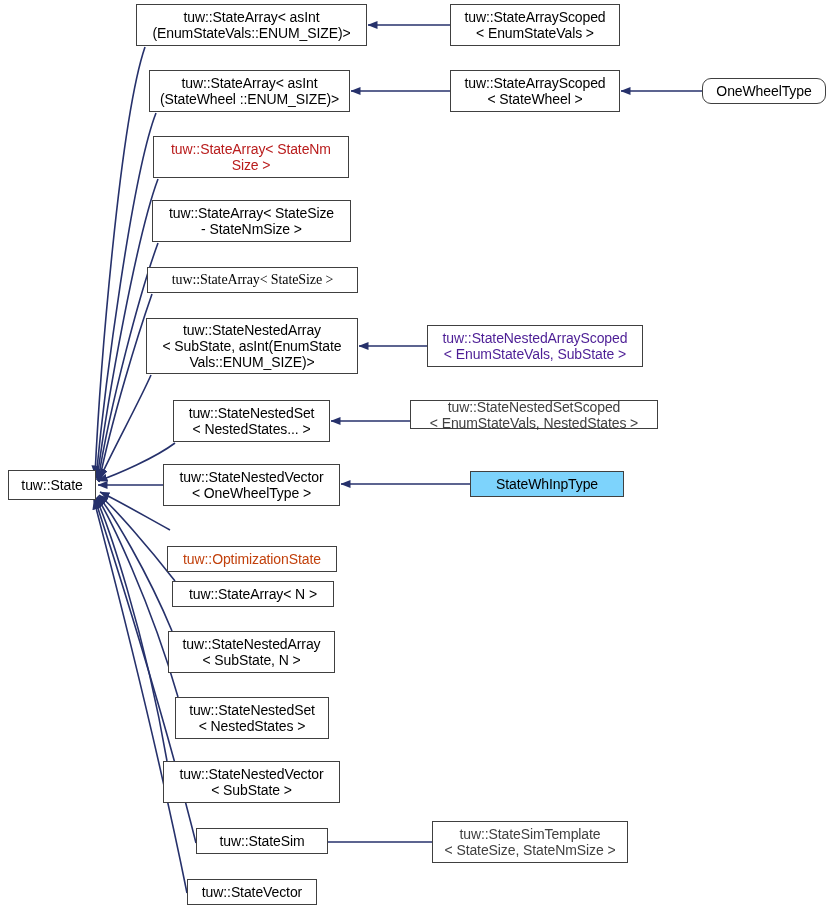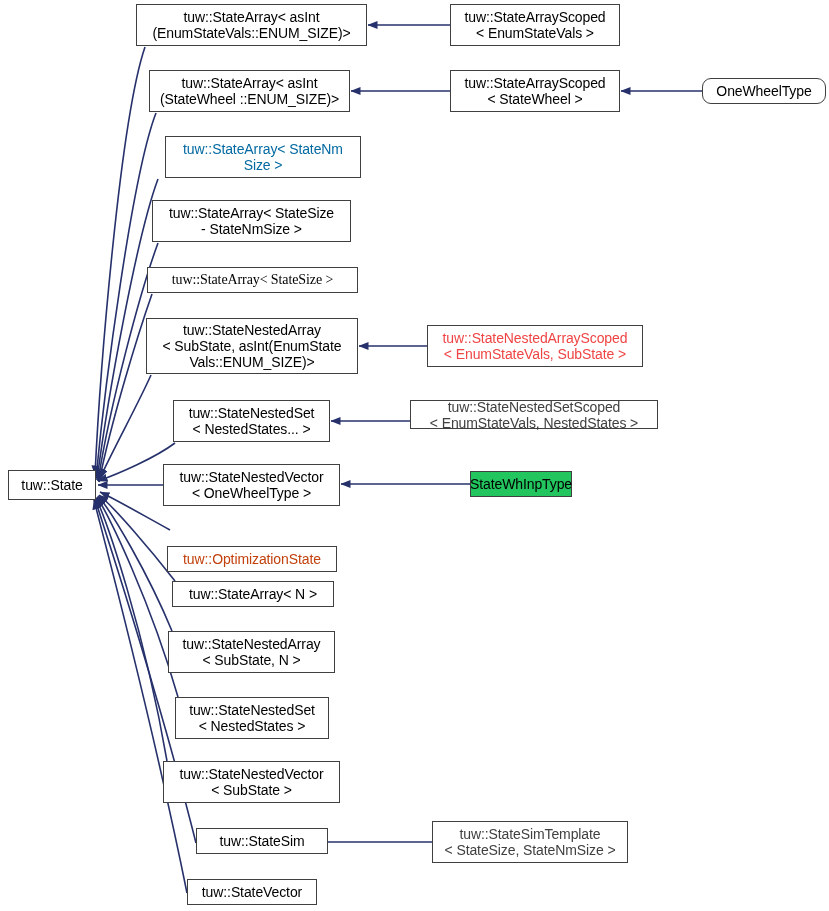--- a/index.html
+++ b/index.html
@@ -82,21 +82,21 @@
         <path d="M 432,842 L 309,842" fill="none" stroke="#26316b" stroke-width="1.6" marker-end="url(#arrow-head)"></path>
       </g>
   </svg>
 
   <div id="node-layer">
       <div class="node" style="left: 8px; top: 470px; width: 88px; height: 30px; border-color: rgb(64, 64, 64); background: rgb(255, 255, 255); color: #000000;"><span class="node-label">tuw::State</span></div>
       <div class="node" style="left: 136px; top: 4px; width: 231px; height: 42px; border-color: rgb(64, 64, 64); background: rgb(255, 255, 255); color: rgb(0, 0, 0);"><span class="node-label">tuw::StateArray&lt; asInt
 (EnumStateVals::ENUM_SIZE)&gt;</span></div>
       <div class="node" style="left: 149px; top: 70px; width: 201px; height: 42px; border-color: rgb(64, 64, 64); background: rgb(255, 255, 255); color: rgb(0, 0, 0);"><span class="node-label">tuw::StateArray&lt; asInt
 (StateWheel ::ENUM_SIZE)&gt;</span></div>
-      <div class="node" style="left: 153px; top: 136px; width: 196px; height: 42px; border-color: rgb(64, 64, 64); background: rgb(255, 255, 255); color: #0369a1; margin-left: 12px;"><span class="node-label">tuw::StateArray&lt; StateNm
+      <div class="node" style="left: 153px; top: 136px; width: 196px; height: 42px; border-color: rgb(64, 64, 64); background: rgb(255, 255, 255); color: #b91c1c;"><span class="node-label">tuw::StateArray&lt; StateNm
 Size &gt;</span></div>
       <div class="node" style="left: 152px; top: 200px; width: 199px; height: 42px; border-color: rgb(64, 64, 64); background: rgb(255, 255, 255); color: rgb(0, 0, 0); align-items: center;"><span class="node-label">tuw::StateArray&lt; StateSize
 - StateNmSize &gt;</span></div>
       <div class="node" style="left: 147px; top: 267px; width: 211px; height: 26px; border-color: rgb(64, 64, 64); background: rgb(255, 255, 255); color: rgb(0, 0, 0); font-family: Liberation Serif, serif;"><span class="node-label">tuw::StateArray&lt; StateSize &gt;</span></div>
       <div class="node" style="left: 146px; top: 318px; width: 212px; height: 56px; border-color: rgb(64, 64, 64); background: rgb(255, 255, 255); color: rgb(0, 0, 0);"><span class="node-label">tuw::StateNestedArray
 &lt; SubState, asInt(EnumState
 Vals::ENUM_SIZE)&gt;</span></div>
       <div class="node" style="left: 173px; top: 400px; width: 157px; height: 42px; border-color: rgb(64, 64, 64); background: rgb(255, 255, 255); color: rgb(0, 0, 0);"><span class="node-label">tuw::StateNestedSet
 &lt; NestedStates... &gt;</span></div>
       <div class="node" style="left: 163px; top: 464px; width: 177px; height: 42px; border-color: rgb(64, 64, 64); background: rgb(255, 255, 255); color: rgb(0, 0, 0);"><span class="node-label">tuw::StateNestedVector
@@ -109,22 +109,22 @@
 &lt; NestedStates &gt;</span></div>
       <div class="node" style="left: 163px; top: 761px; width: 177px; height: 42px; border-color: rgb(64, 64, 64); background: rgb(255, 255, 255); color: rgb(0, 0, 0);"><span class="node-label">tuw::StateNestedVector
 &lt; SubState &gt;</span></div>
       <div class="node" style="left: 196px; top: 828px; width: 132px; height: 26px; border-color: rgb(64, 64, 64); background: rgb(255, 255, 255); color: rgb(0, 0, 0);"><span class="node-label">tuw::StateSim</span></div>
       <div class="node" style="left: 187px; top: 879px; width: 130px; height: 26px; border-color: rgb(64, 64, 64); background: rgb(255, 255, 255); color: rgb(0, 0, 0);"><span class="node-label">tuw::StateVector</span></div>
       <div class="node" style="left: 450px; top: 4px; width: 170px; height: 42px; border-color: rgb(64, 64, 64); background: rgb(255, 255, 255); color: rgb(0, 0, 0);"><span class="node-label">tuw::StateArrayScoped
 &lt; EnumStateVals &gt;</span></div>
       <div class="node" style="left: 450px; top: 70px; width: 170px; height: 42px; border-color: rgb(64, 64, 64); background: rgb(255, 255, 255); color: rgb(0, 0, 0);"><span class="node-label">tuw::StateArrayScoped
 &lt; StateWheel &gt;</span></div>
       <div class="node" style="left: 702px; top: 78px; width: 124px; height: 26px; border-color: rgb(64, 64, 64); background: rgb(255, 255, 255); color: rgb(0, 0, 0); border-radius: 9px;"><span class="node-label">OneWheelType</span></div>
-      <div class="node" style="left: 427px; top: 325px; width: 216px; height: 42px; border-color: rgb(64, 64, 64); background: rgb(255, 255, 255); color: #ef4444;"><span class="node-label">tuw::StateNestedArrayScoped
+      <div class="node" style="left: 427px; top: 325px; width: 216px; height: 42px; border-color: rgb(64, 64, 64); background: rgb(255, 255, 255); color: #4c1d95;"><span class="node-label">tuw::StateNestedArrayScoped
 &lt; EnumStateVals, SubState &gt;</span></div>
       <div class="node" style="left: 410px; top: 400px; width: 248px; height: 29px; border-color: rgb(64, 64, 64); background: rgb(255, 255, 255); color: #404040;"><span class="node-label">tuw::StateNestedSetScoped
 &lt; EnumStateVals, NestedStates &gt;</span></div>
-      <div class="node" style="left: 470px; top: 471px; width: 102px; height: 26px; border-color: rgb(64, 64, 64); background: #22c55e; color: rgb(0, 0, 0);"><span class="node-label">StateWhInpType</span></div>
+      <div class="node" style="left: 470px; top: 471px; width: 154px; height: 26px; border-color: rgb(64, 64, 64); background: #7dd3fc; color: rgb(0, 0, 0);"><span class="node-label">StateWhInpType</span></div>
       <div class="node" style="left: 432px; top: 821px; width: 196px; height: 42px; border-color: rgb(64, 64, 64); background: rgb(255, 255, 255); color: #404040;"><span class="node-label">tuw::StateSimTemplate
 &lt; StateSize, StateNmSize &gt;</span></div>
     </div>
 
 </div>
 
 </body></html>

